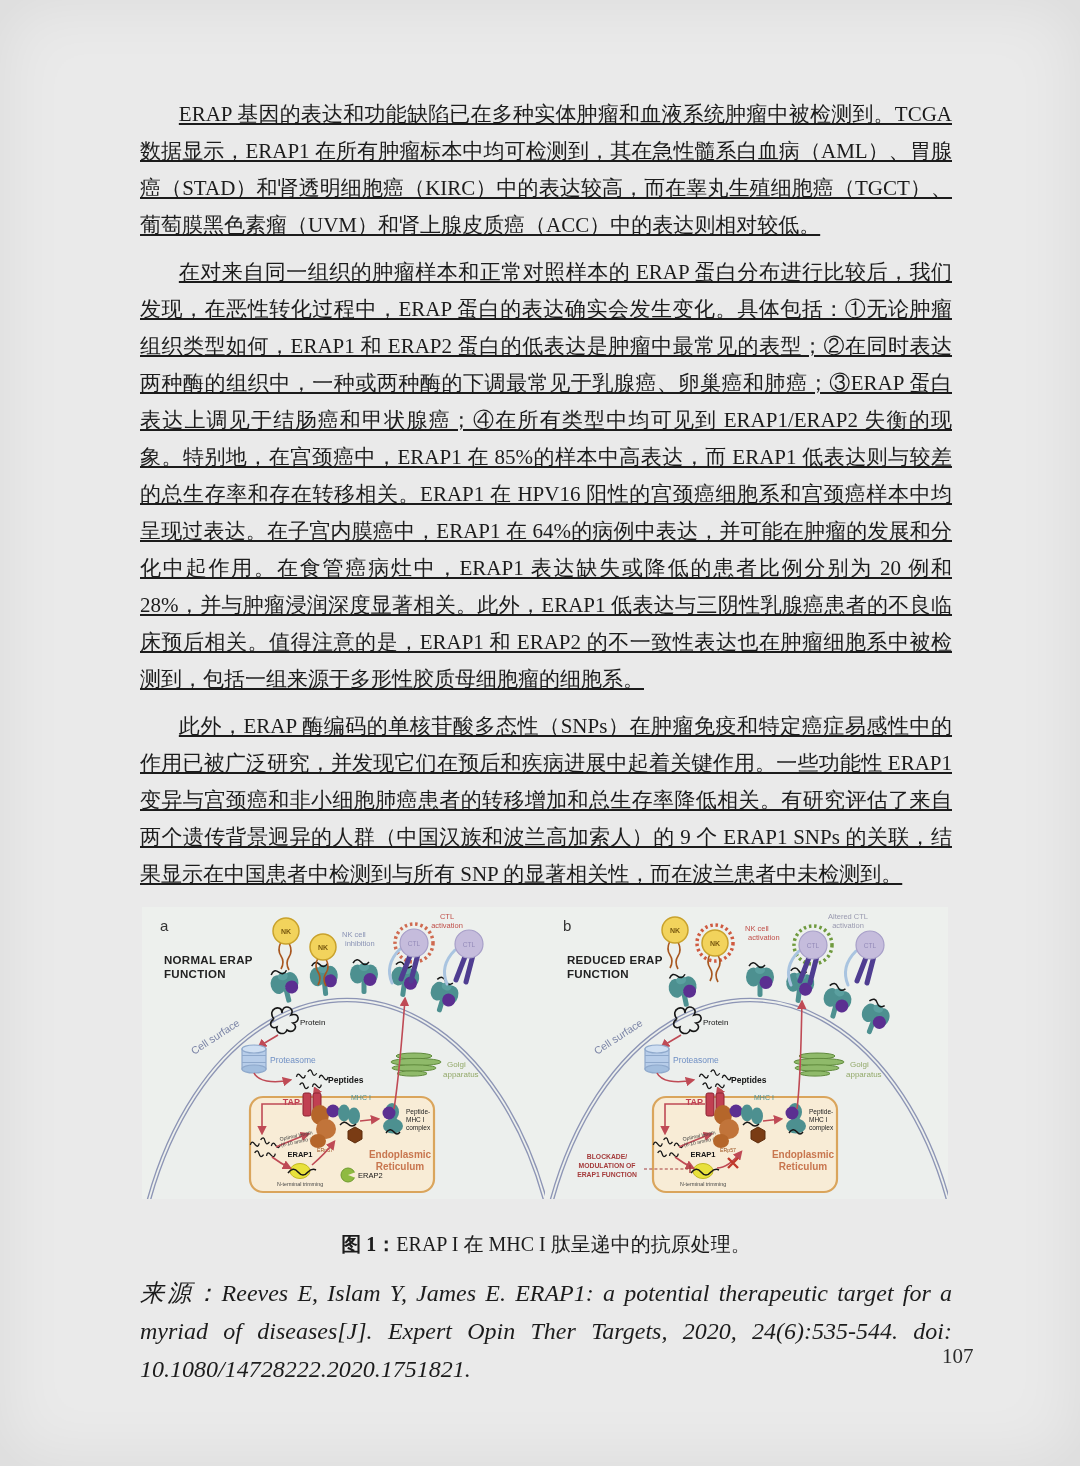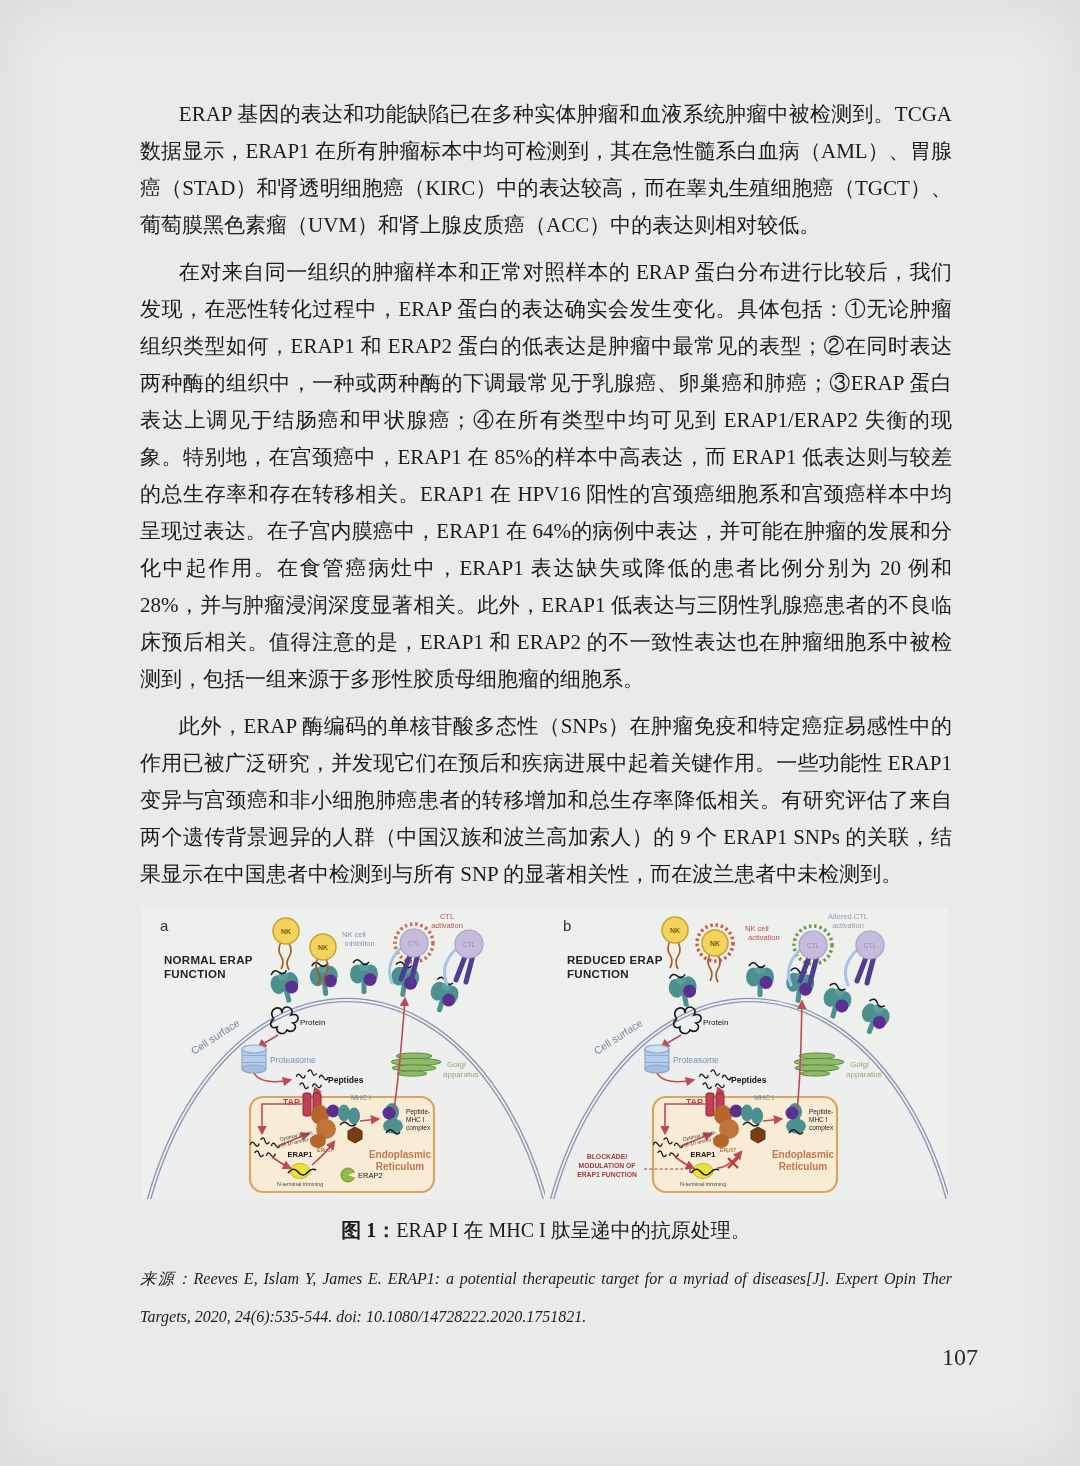--- a/index.html
+++ b/index.html
@@ -6,36 +6,36 @@
   body{
     width:1080px;height:1466px;position:relative;
     background:#eaeaea;
     box-shadow:inset 0 0 70px rgba(0,0,0,0.07);
     font-family:"Liberation Serif","DejaVu Serif",serif;
     color:#1c1c1c;overflow:hidden;
   }
   .content{position:absolute;left:140px;top:96px;width:812px;}
   .para{
     font-size:21px;line-height:37px;text-align:justify;
-    text-indent:1.85em;margin:0 0 10px 0;
+    text-indent:1.85em;margin:0 0 10px 0;text-decoration:underline;
   }
   .figure-row{
     margin:14px 0 0 2px;width:806px;height:292px;
     background:#edf0ed;display:flex;
   }
   .caption{
-    margin-top:18px;text-align:center;font-size:20px;
+    margin-top:32px;text-align:center;font-size:20px;
   }
   .caption .cap-bold{font-weight:bold;}
   .source{
-    margin-top:16px;font-size:16px;line-height:38px;
+    margin-top:16px;font-size:24px;line-height:38px;
     font-style:italic;text-align:justify;
   }
   .page-number{
-    position:absolute;left:942px;top:1344px;font-size:24px;color:#2a2a2a;
+    position:absolute;left:942px;top:1344px;font-size:21px;color:#2a2a2a;
   }
   svg.panel{display:block;}
   svg.panel text{font-family:"Liberation Sans",sans-serif;}
   .ra{stroke:#bf4a55;stroke-width:1.6;fill:none;marker-end:url(#arr);}
   .panel-title{font-size:11.5px;font-weight:bold;fill:#222;letter-spacing:.3px;}
   .panel-letter{font-size:15px;fill:#333;}
 </style>
 </head>
 <body>
 

